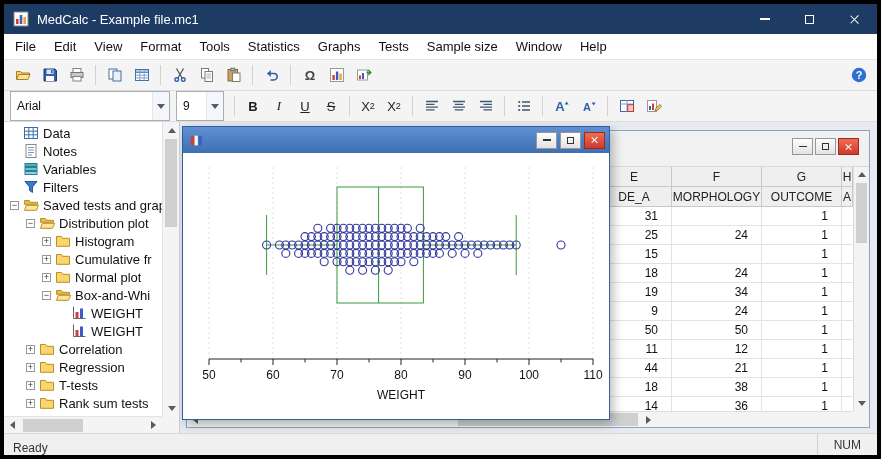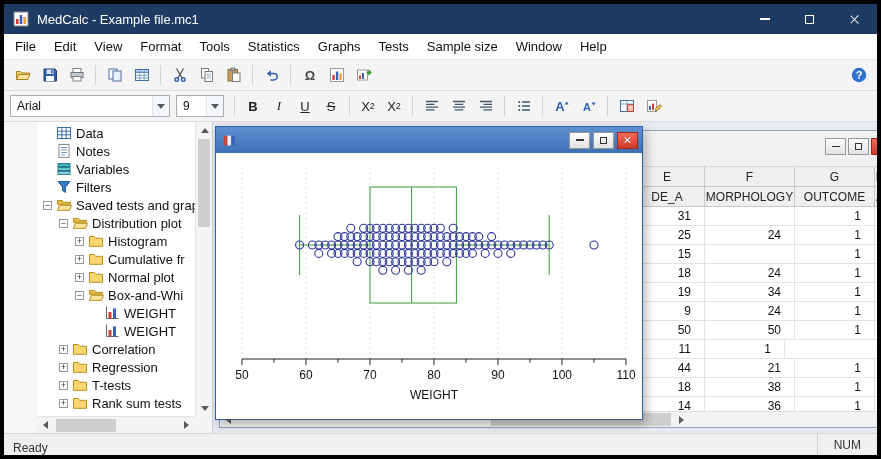--- a/index.html
+++ b/index.html
@@ -26,31 +26,31 @@
 .tb-btn svg{width:16px;height:16px;}
 .tb-btn.tb-right{margin-left:auto;}
 .tb-btn svg{display:block;}
 .tb-sep{width:1px;height:20px;background:#d2d2d2;margin:0 4px;display:inline-block;flex:0 0 auto;}
 .tb-btn.txt{font-size:13px;color:#222;width:24px;}
 .bold-button{font-weight:bold;}
 .italic-button{font-style:italic;font-family:"Liberation Serif","DejaVu Serif",serif;}
 .underline-button{text-decoration:underline;}
 .strikethrough-button{text-decoration:line-through;}
 .subscript-button sub,.superscript-button sup{font-size:9px;}
-.combo{height:22px;border:1px solid #abadb3;background:#fff;display:flex;align-items:center;font-size:12px;padding-left:6px;color:#111;margin-right:4px;}
+.combo{height:30px;border:1px solid #abadb3;background:#fff;display:flex;align-items:center;font-size:12px;padding-left:6px;color:#111;margin-right:4px;}
 .font-combo{width:160px;}
 .size-combo{width:48px;}
 .combo-text{flex:1;overflow:hidden;white-space:nowrap;}
 .combo-arrow{width:17px;height:100%;display:flex;align-items:center;justify-content:center;border-left:1px solid #e6e6e6;background:#f3f6fa;}
 .tri-down{width:0;height:0;border-left:4px solid transparent;border-right:4px solid transparent;border-top:5px solid #5a5a5a;display:inline-block;}
 .tri-up{width:0;height:0;border-left:4px solid transparent;border-right:4px solid transparent;border-bottom:5px solid #5a5a5a;display:inline-block;}
 .tri-left{width:0;height:0;border-top:4px solid transparent;border-bottom:4px solid transparent;border-right:5px solid #5a5a5a;display:inline-block;}
 .tri-right{width:0;height:0;border-top:4px solid transparent;border-bottom:4px solid transparent;border-left:5px solid #5a5a5a;display:inline-block;}
 
-.content{flex:1;display:flex;min-height:0;padding-left:33px;}
+.content{flex:1;display:flex;min-height:0;}
 .sidebar{width:176px;background:#fff;border-right:1px solid #c9cdd2;position:relative;flex:0 0 auto;}
 .tree{position:absolute;left:0;top:0;right:17px;bottom:17px;overflow:hidden;padding-top:2px;}
 .tree-row{height:18px;display:flex;align-items:center;font-size:13px;color:#111;white-space:nowrap;}
 .expander{width:9px;height:9px;border:1px solid #999;background:#fff;font-size:9px;line-height:7px;text-align:center;margin-right:4px;flex:0 0 auto;color:#333;}
 .expander-space{width:13px;flex:0 0 auto;}
 .tree-icon{width:16px;height:16px;margin-right:4px;flex:0 0 auto;display:inline-flex;}
 .tree-icon svg{width:16px;height:16px;}
 .tree-label{overflow:hidden;}
 .scroll-v{position:absolute;top:0;right:0;bottom:17px;width:17px;background:#f4f4f4;border-left:1px solid #e3e3e3;}
 .scroll-h{position:absolute;left:0;right:17px;bottom:0;height:17px;background:#f4f4f4;border-top:1px solid #e3e3e3;display:flex;align-items:center;}
@@ -563,20 +563,21 @@
             <div class="srow data">
               <div class="scell filler"></div>
               <div class="scell c0">50</div>
               <div class="scell c1">50</div>
               <div class="scell c2">1</div>
               <div class="scell c3"></div>
             </div>
             <div class="srow data">
               <div class="scell filler"></div>
               <div class="scell c0">11</div>
+              <div class="scell c1">12</div>
               <div class="scell c2">1</div>
               <div class="scell c3"></div>
             </div>
             <div class="srow data">
               <div class="scell filler"></div>
               <div class="scell c0">44</div>
               <div class="scell c1">21</div>
               <div class="scell c2">1</div>
               <div class="scell c3"></div>
             </div>

